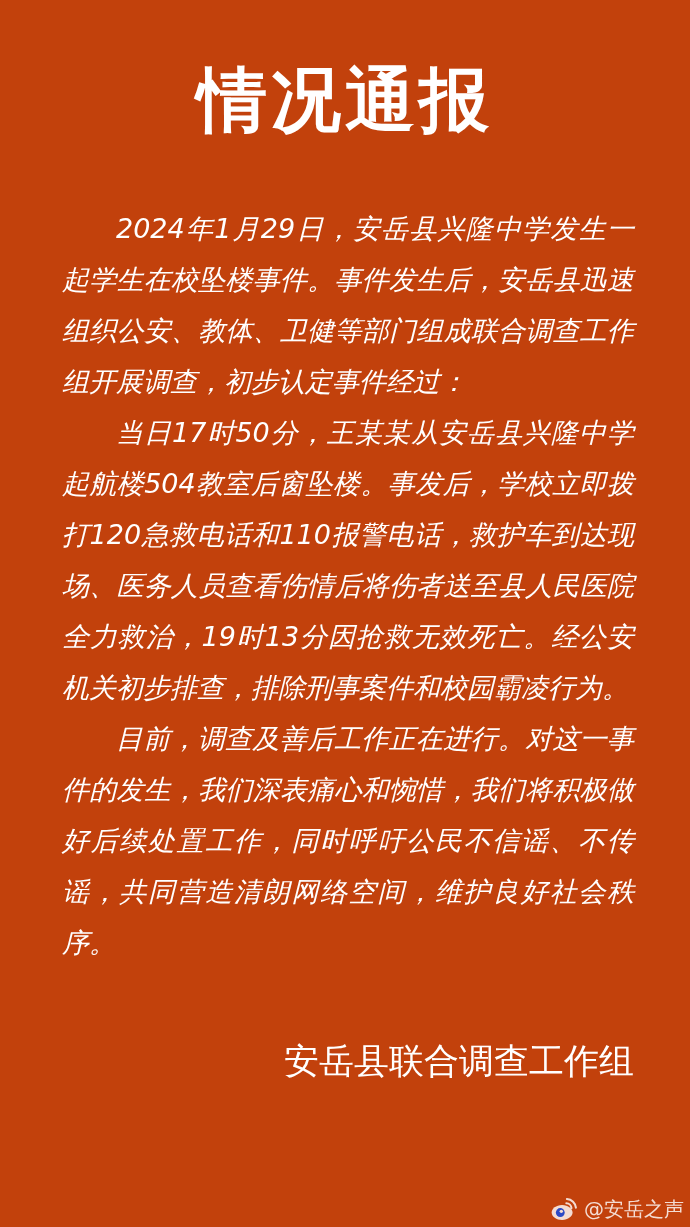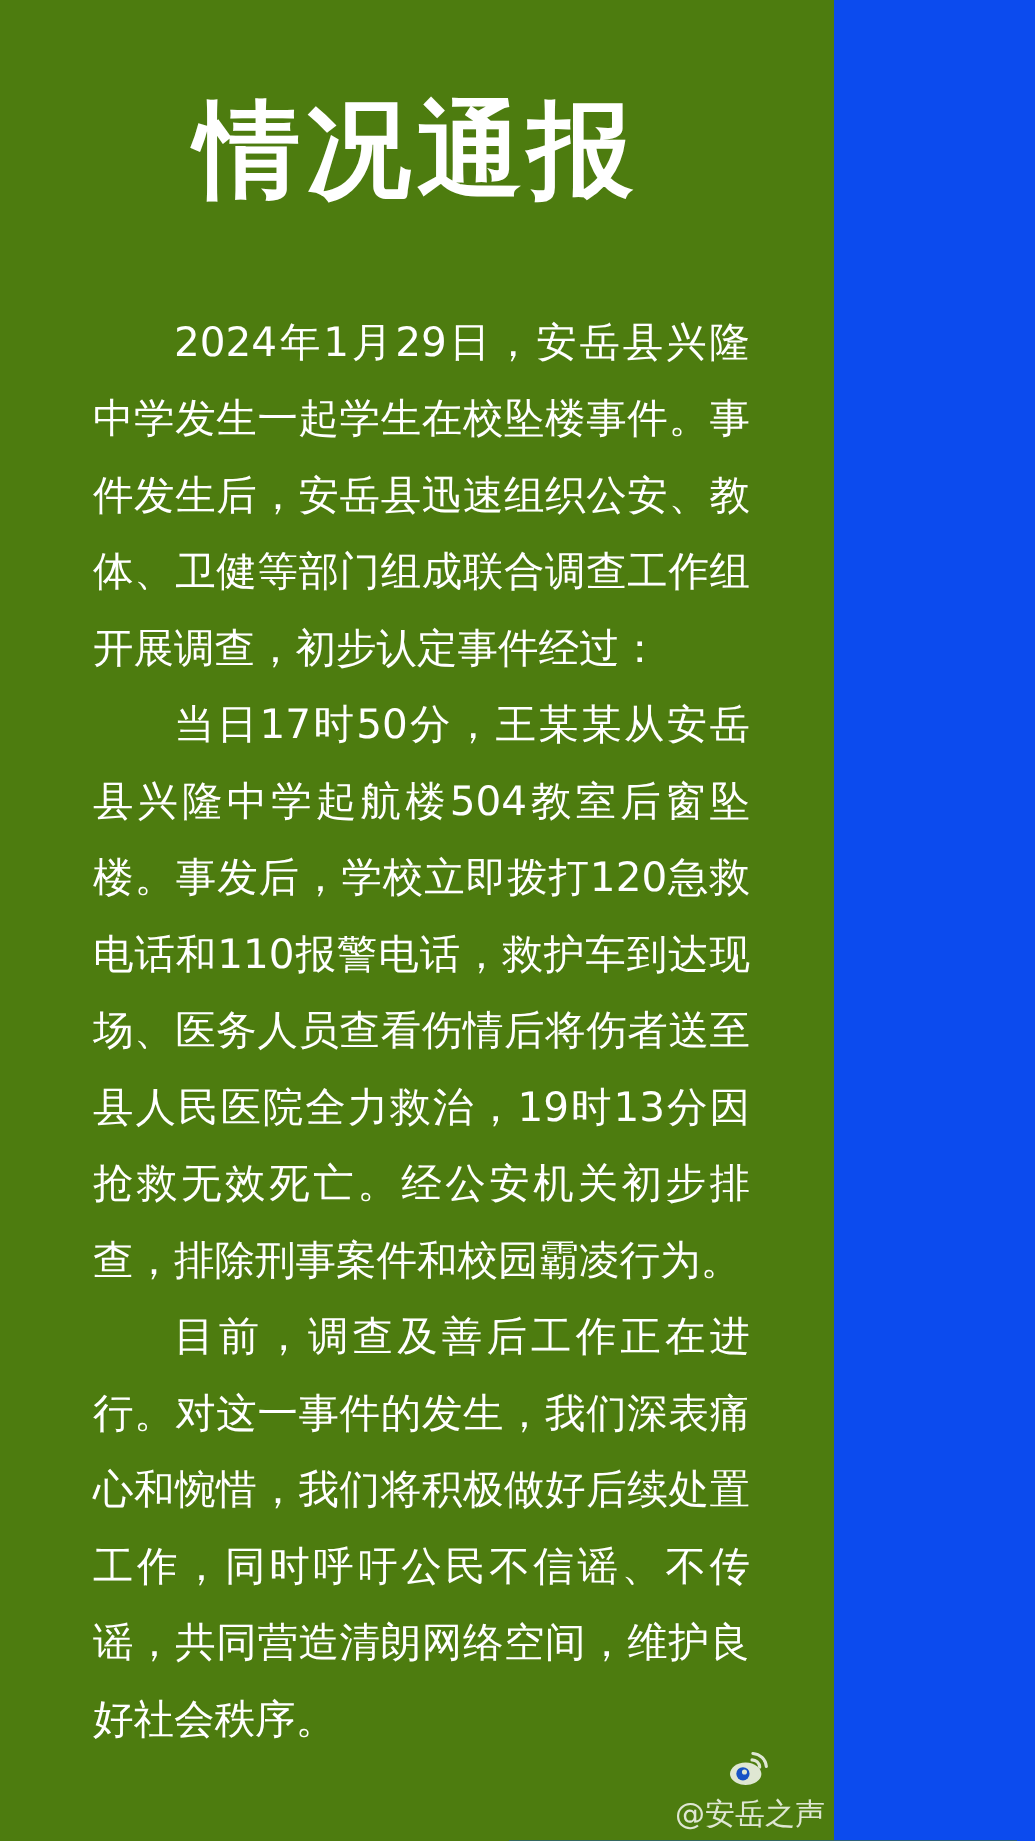--- a/index.html
+++ b/index.html
@@ -8,23 +8,23 @@
   }
   body {
     width: 690px;
     height: 1227px;
     background: #0c4bee;
     overflow: hidden;
     font-family: "DejaVu Sans", "Liberation Sans", sans-serif;
   }
   .poster {
     position: relative;
-    width: 556px;
+    width: 690px;
     height: 1227px;
-    background: #4d7c0f;
+    background: #c2410c;
     color: #ffffff;
     box-sizing: border-box;
   }
   .title {
     margin: 0;
     padding-top: 58px;
     text-align: center;
     font-family: "DejaVu Serif", "Liberation Serif", serif;
     font-weight: bold;
     font-size: 70px;
@@ -32,20 +32,21 @@
     letter-spacing: 4px;
     color: #ffffff;
   }
   .body-text {
     margin-top: 61px;
     padding: 0 56px 0 62px;
     font-size: 27px;
     line-height: 51px;
     text-align: justify;
     color: #ffffff;
+    font-style: italic;
   }
   .body-text p {
     margin: 0;
     text-indent: 2em;
   }
   .signature {
     margin-top: 68px;
     padding-right: 56px;
     text-align: right;
     font-size: 35px;
@@ -64,21 +65,20 @@
     position: absolute;
     right: 6px;
     bottom: 5px;
     display: flex;
     align-items: center;
     gap: 5px;
     opacity: 0.82;
     font-size: 20px;
     line-height: 26px;
     color: #ffffff;
-    flex-direction: column;
   }
   .watermark svg {
     display: block;
   }
 </style>
 </head>
 <body>
 
 <div class="poster">
 

